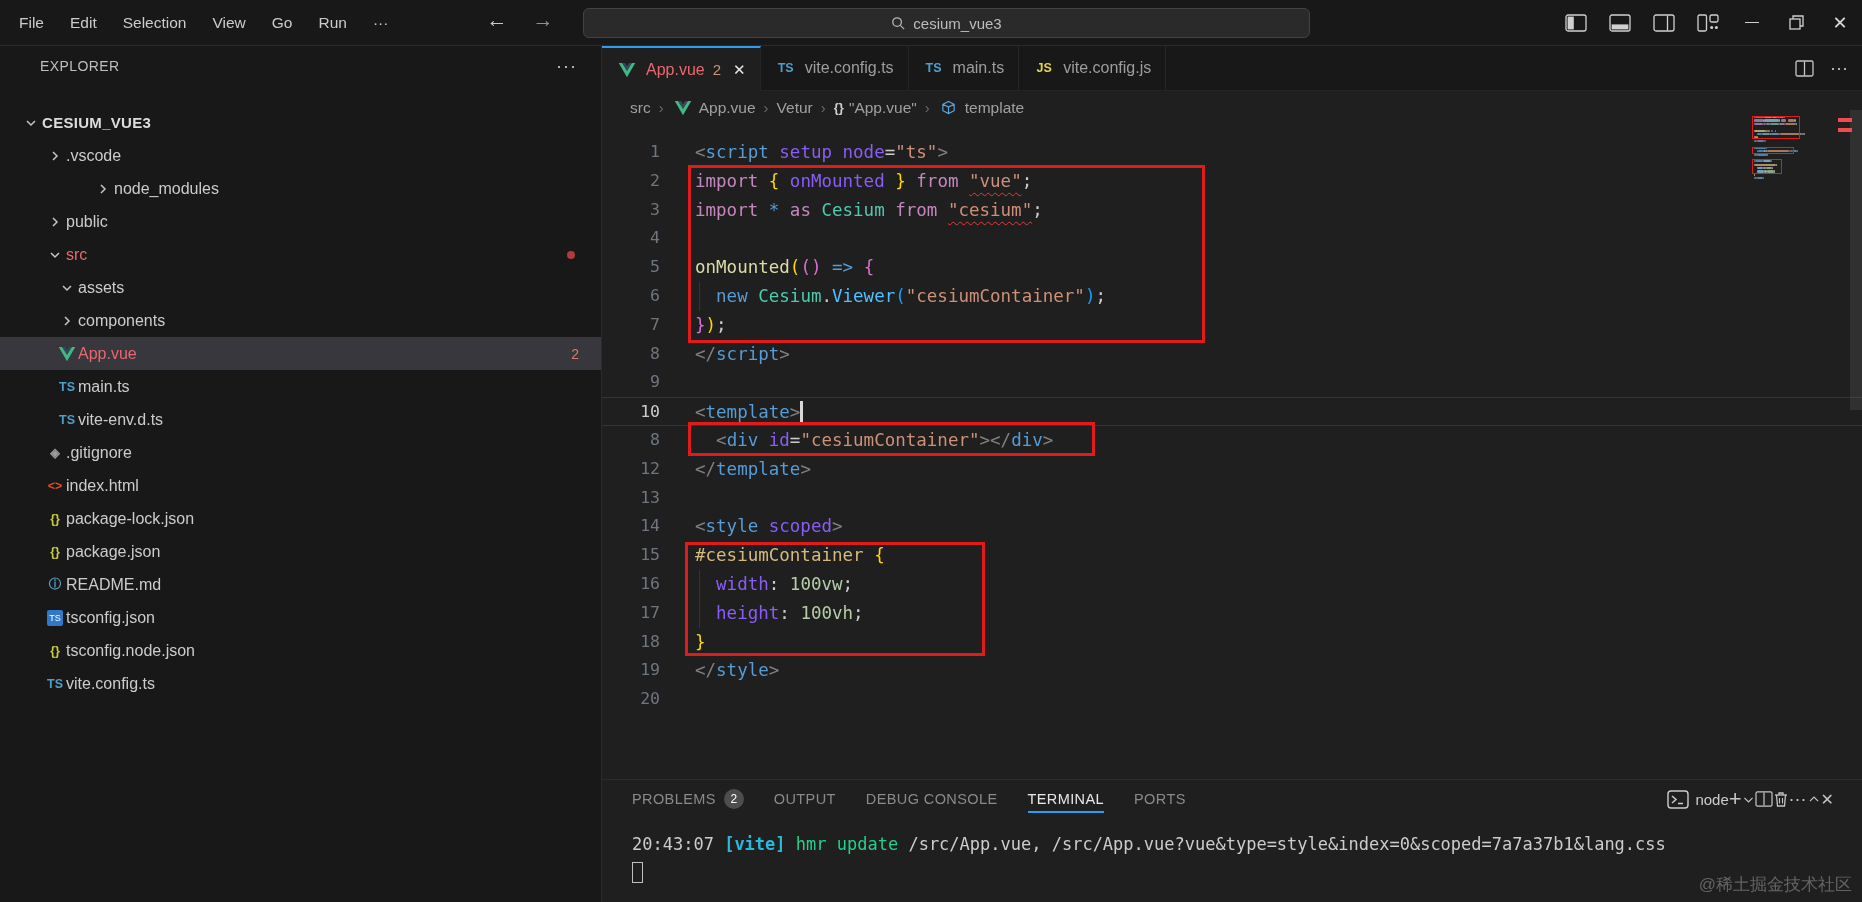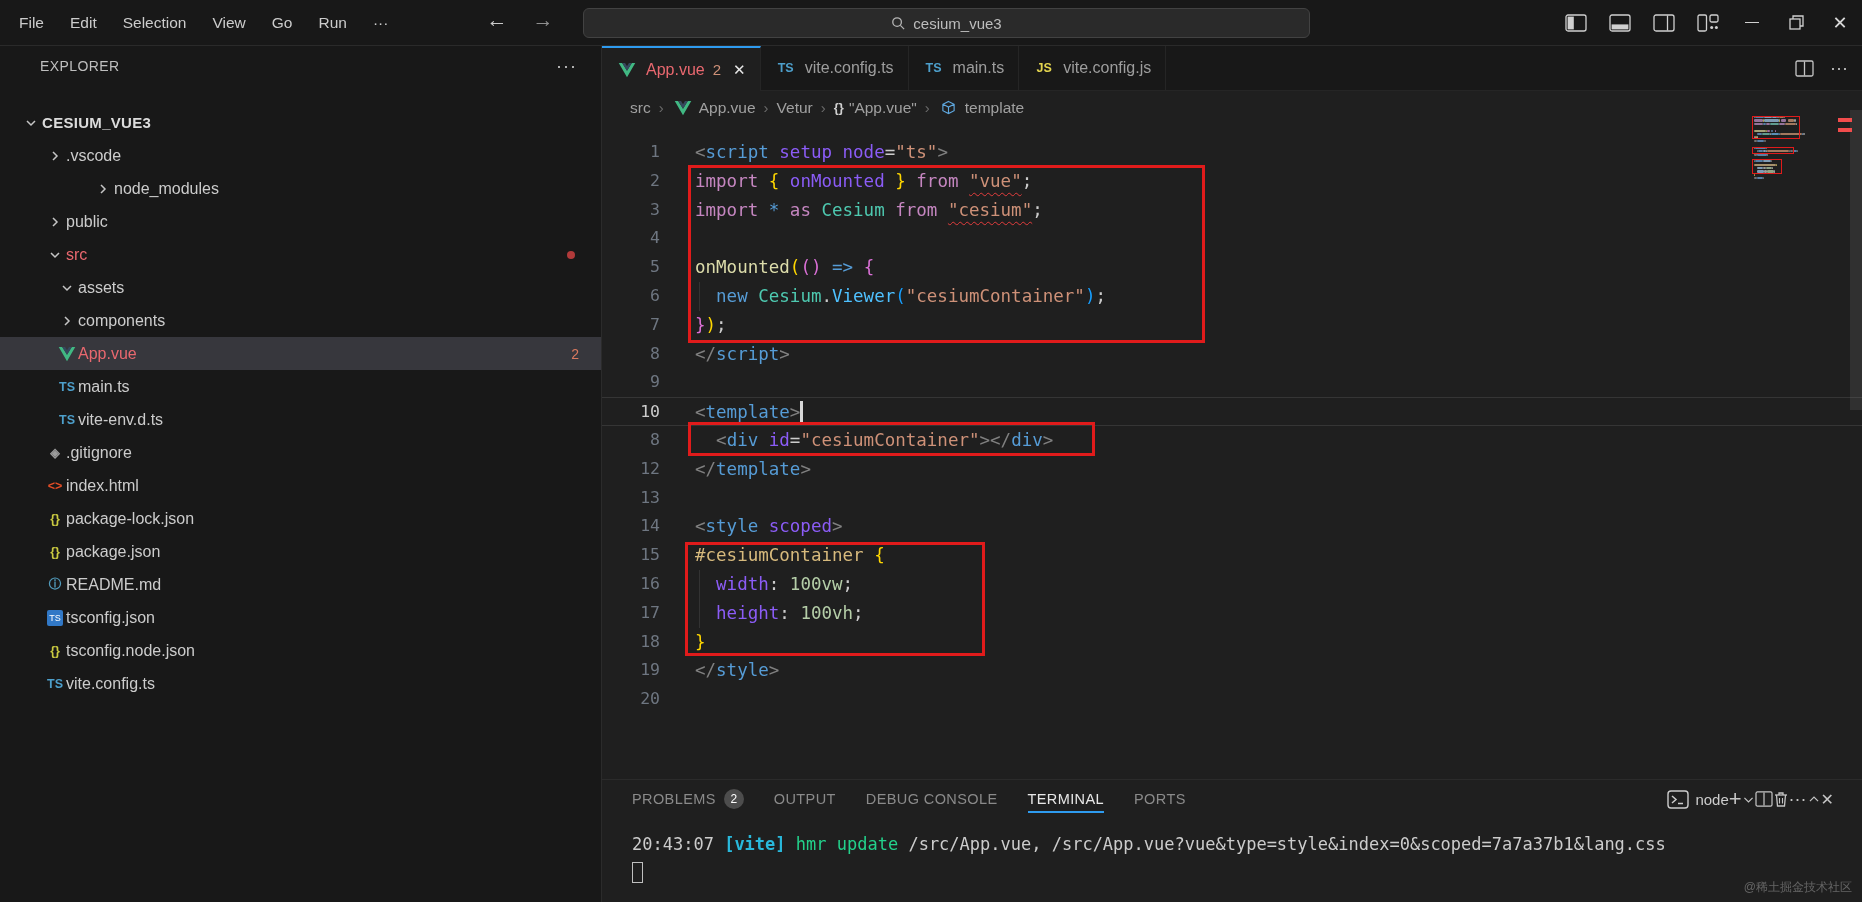--- a/index.html
+++ b/index.html
@@ -92,21 +92,21 @@
   .ptab-badge { background:#4d4d4d; color:#ffffff; width:20px; height:20px; border-radius:50%; font-size:12px; display:flex; align-items:center; justify-content:center; letter-spacing:0; }
   .panel-actions { position:absolute; right:28px; top:0; height:38px; display:flex; align-items:center; color:#c5c5c5;justify-content:flex-end; }
   .pa { display:flex; align-items:center; gap:6px; font-size:15px; color:#cccccc; }
   .terminal { position:absolute; left:30px; top:50px; right:20px; font-size:17px; line-height:28px; color:#cccccc; }
   .t-tag { color:#29b8db; font-weight:bold; }
   .t-act { color:#23d18b; }
   .t-cursor { display:inline-block; width:11px; height:21px; border:1.6px solid #bfbfbf; vertical-align:-4px; margin-top:4px; }
 
   
   .anno { position:absolute; border:3px solid #e01b1b; pointer-events:none; }
-  .watermark { position:absolute; right:10px; bottom:6px; font-size:12px; color:rgba(210,210,210,.38); }
+  .watermark { position:absolute; right:10px; bottom:6px; font-size:17px; color:rgba(210,210,210,.38); }
   svg { display:block; }
 </style>
 </head>
 <body>
 
 <div class="titlebar">
   <div class="menus" id="menubar">
       <div class="menu-item">File</div>
       <div class="menu-item">Edit</div>
       <div class="menu-item">Selection</div>

